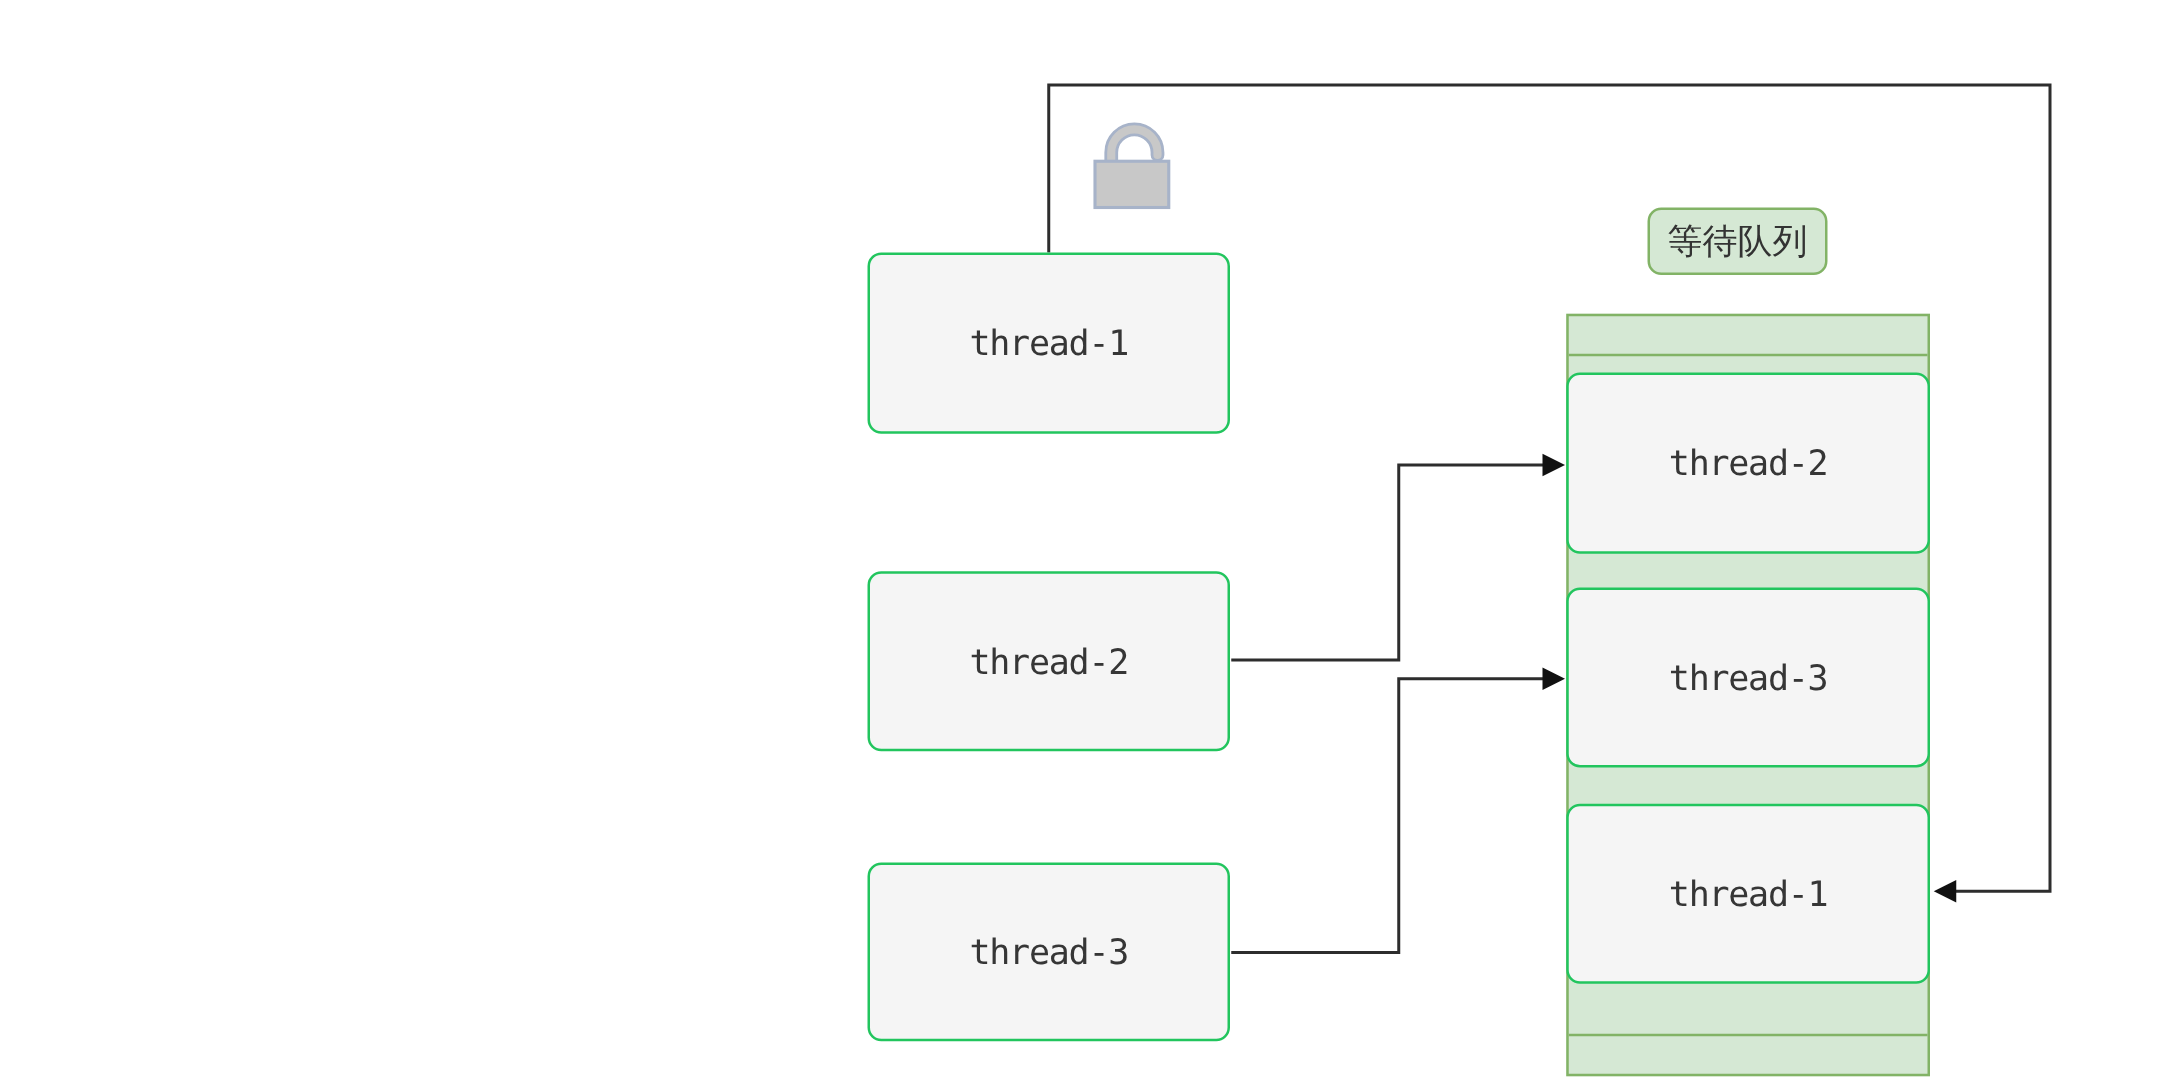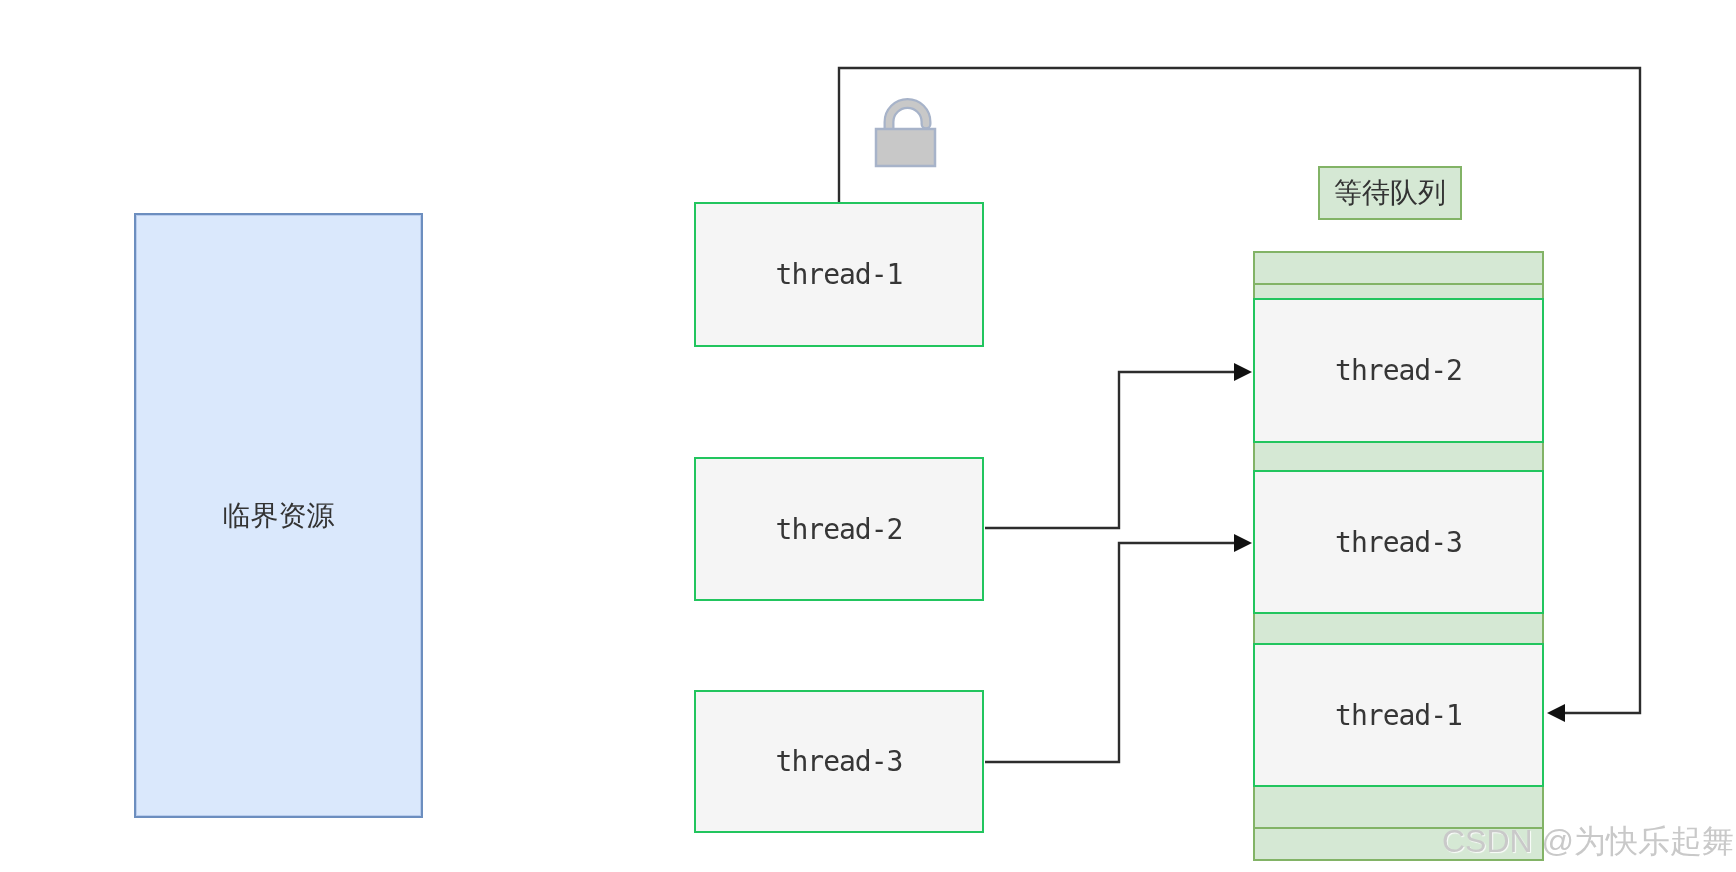--- a/index.html
+++ b/index.html
@@ -15,20 +15,21 @@
     background: #ffffff;
     overflow: hidden;
   }
   .box {
     position: absolute;
     box-sizing: border-box;
     display: flex;
     align-items: center;
     justify-content: center;
     text-align: center;
+    border-radius: 11px;
   }
   .blue-box {
     left: 134px; top: 213px; width: 289px; height: 605px;
     background: #dae8fc;
     border: 2px solid #6c8ebf;
     box-shadow: inset 0 0 0 1px #b9cdee;
     font-size: 28px;
     color: #333333;
   }
   .gray-box {
@@ -99,23 +100,20 @@
     <path d="M 985 762 L 1119 762 L 1119 543 L 1237 543" fill="none" stroke="#2d2d2d" stroke-width="2.4"></path>
     <polygon points="1252,543 1234,534 1234,552" fill="#111111"></polygon>
 
     <g>
       <path d="M 889 131 L 889 122 A 18.5 18.5 0 0 1 926 122 L 926 124" fill="none" stroke="#a7b3c9" stroke-width="11" stroke-linecap="round"></path>
       <path d="M 889 131 L 889 122 A 18.5 18.5 0 0 1 926 122 L 926 124" fill="none" stroke="#c8c8c8" stroke-width="6.5" stroke-linecap="round"></path>
       <rect x="876" y="129" width="59" height="37" fill="#c8c8c8" stroke="#a7b3c9" stroke-width="2.5"></rect>
     </g>
   </svg>
 
-  <div class="box blue-box">
-    <span>临界资源</span>
-  </div>
 
   <div class="box gray-box t-left t1">
     <span>thread-1</span>
   </div>
   <div class="box gray-box t-left t2">
     <span>thread-2</span>
   </div>
   <div class="box gray-box t-left t3">
     <span>thread-3</span>
   </div>
@@ -132,15 +130,14 @@
   <div class="box gray-box q-item q1">
     <span>thread-2</span>
   </div>
   <div class="box gray-box q-item q2">
     <span>thread-3</span>
   </div>
   <div class="box gray-box q-item q3">
     <span>thread-1</span>
   </div>
 
-  <div class="watermark">CSDN @为快乐起舞</div>
 
 </div>
 
 </body></html>

